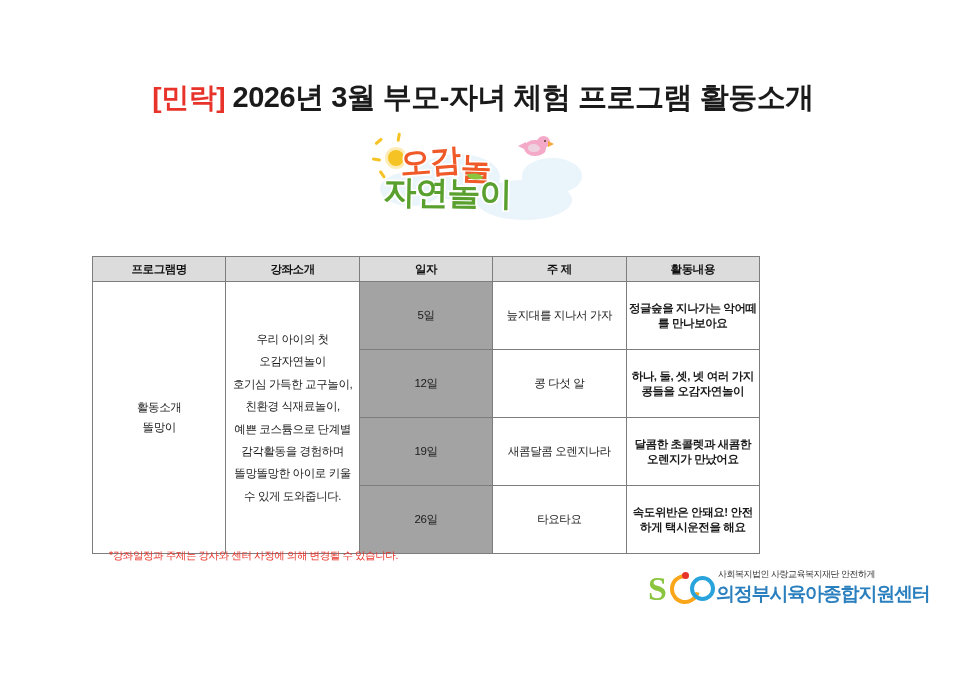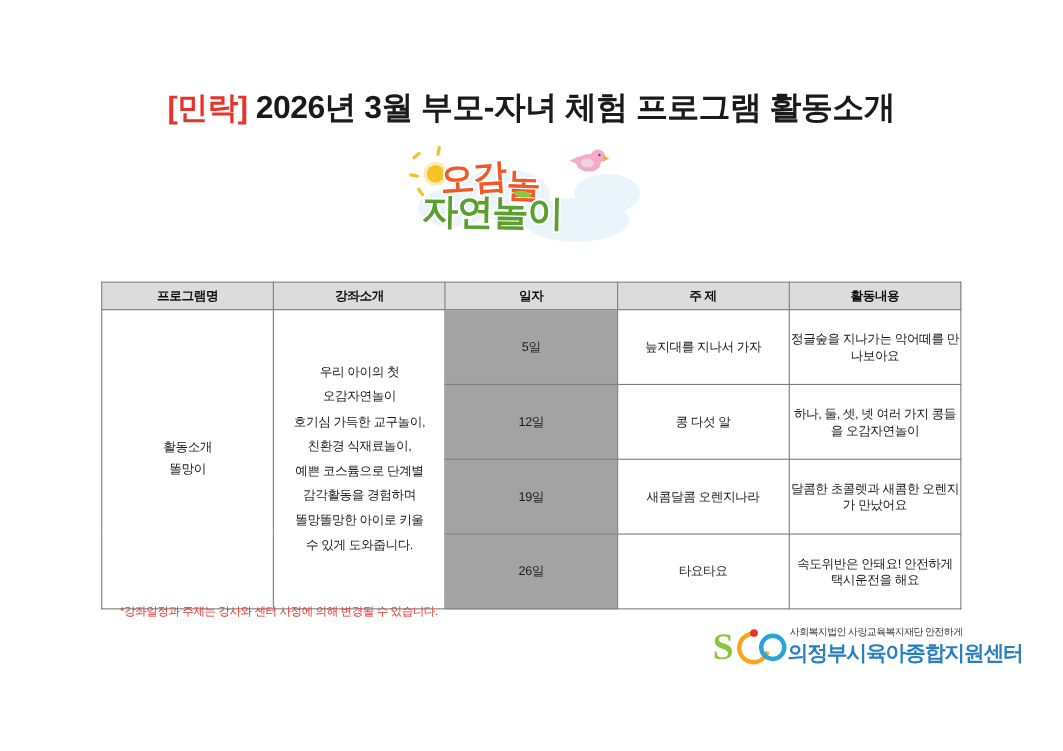--- a/index.html
+++ b/index.html
@@ -174,21 +174,21 @@
 
   
   .table-wrap {
     position: absolute;
     left: 92px;
     top: 256px;
     width: 782px;
   }
   table.schedule {
     border-collapse: collapse;
-    width: 782px;
+    width: 668px;
     table-layout: fixed;
     padding-left: 38px;
   }
   table.schedule th,
   table.schedule td {
     border: 1px solid #7d7d7d;
     font-size: 11.5px;
     text-align: center;
     vertical-align: middle;
     letter-spacing: -0.4px;
@@ -215,20 +215,21 @@
     width: 83px;
     background: #a3a3a3;
     font-size: 11.5px;
   }
   td.col-topic {
     width: 145px;
     font-size: 11.5px;
   }
   td.col-desc {
     font-size: 11.5px;
+    font-weight: bold;
   }
   tbody tr { height: 68px; }
 
   
   .footnote {
     position: absolute;
     left: 92px;
     top: 549px;
     font-size: 10.5px;
     color: #e8332a;

